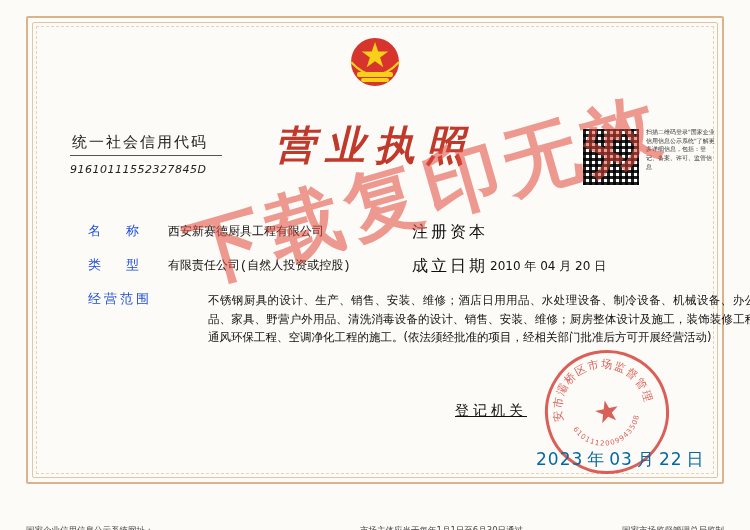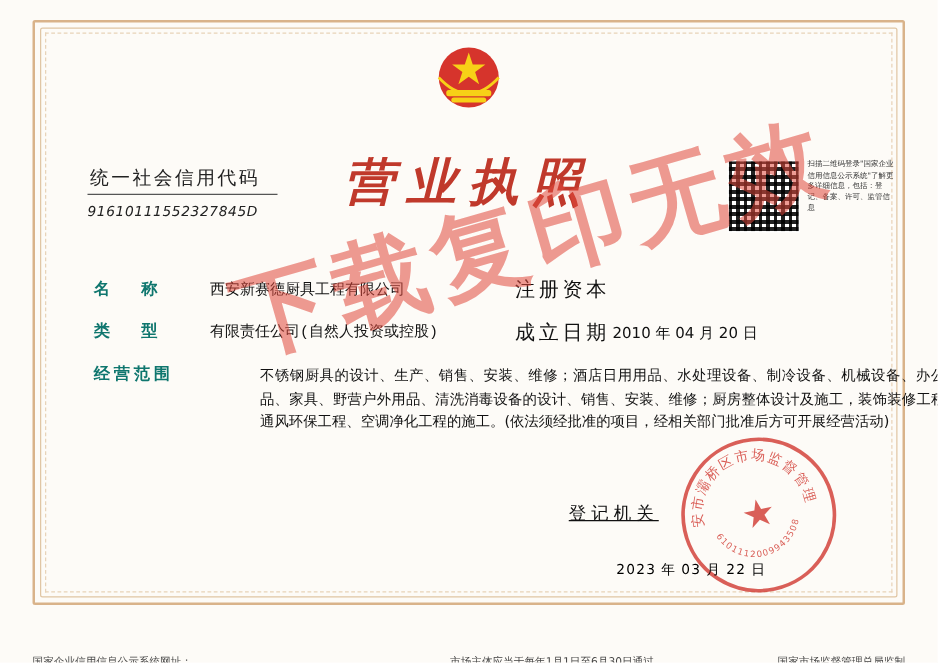--- a/index.html
+++ b/index.html
@@ -117,26 +117,25 @@
     font-size:12.5px;
     color:#111;
   }
   .row{
     position:relative;
     margin-bottom:16px;
     min-height:18px;
   }
   .lbl{
     position:absolute;
-    left:3px;top:0;
+    left:16px;top:0;
     width:88px;
     font-size:13px;
     letter-spacing:6px;
-    color:#0f766e;
-    font-weight:bold;
+    color:#1d4ed8;
   }
   .val{
     position:absolute;
     left:96px;top:1px;
     width:270px;
     font-size:12px;
     line-height:1.55;
     color:#111;
     font-family:Liberation Mono, monospace;
   }
@@ -195,23 +194,23 @@
   }
   .seal .sealtext{
     position:absolute;
     left:0;top:0;width:100%;height:100%;
     font-size:9px;
     color:#d0342c;
   }
   
   .date-line{
     position:absolute;
-    left:493px;top:448px;
-    font-size:11px;
-    color:#000000;
+    left:536px;top:448px;
+    font-size:17px;
+    color:#0369a1;
     letter-spacing:1px;
     white-space:nowrap;
   }
   .date-line b{font-weight:normal;padding:0 4px;}
   
   .watermark{
     position:absolute;
     left:180px;top:140px;
     font-size:76px;
     font-weight:bold;

